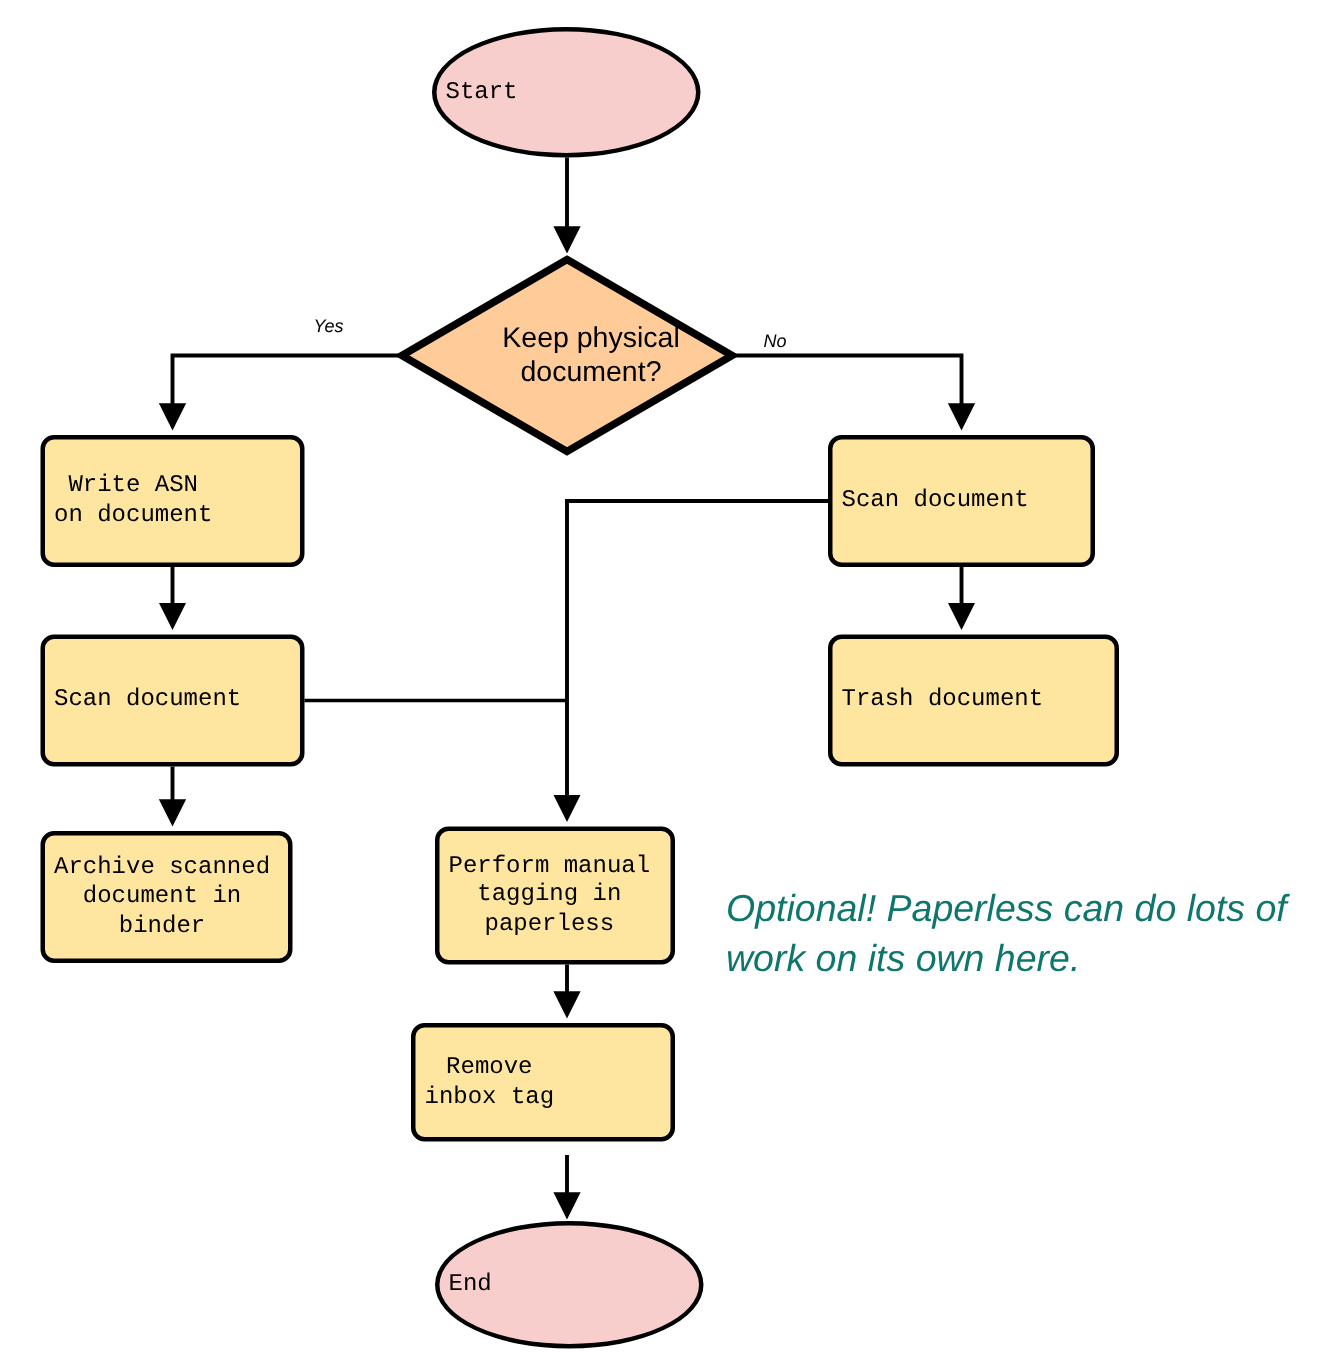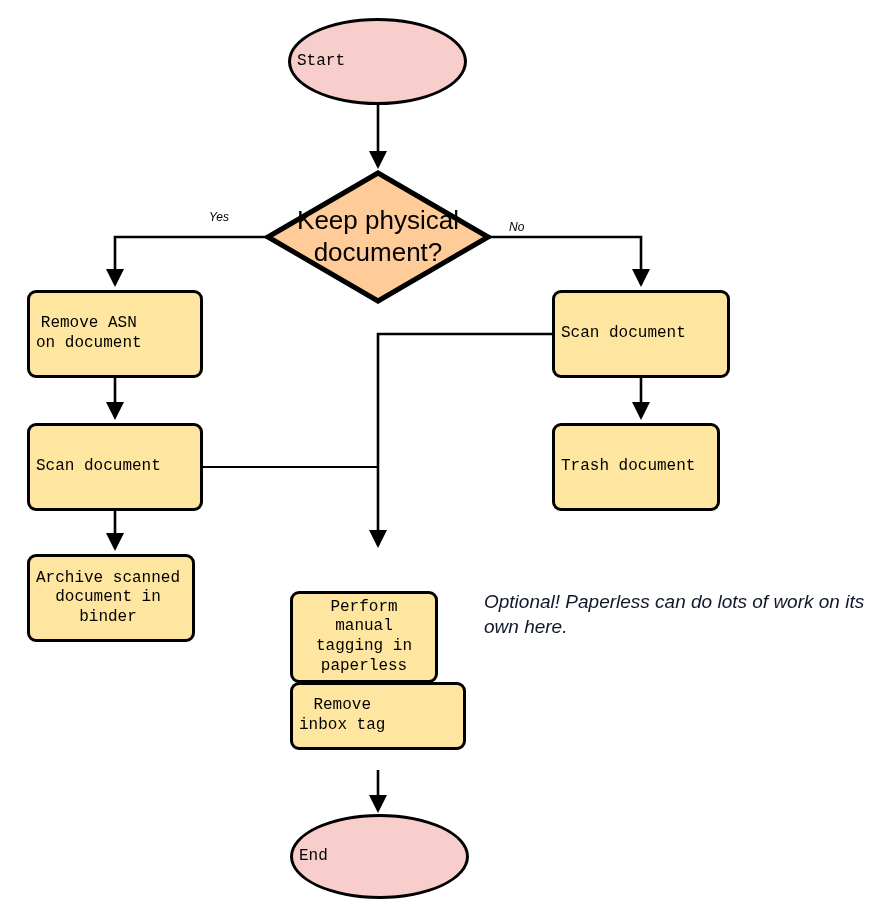--- a/index.html
+++ b/index.html
@@ -58,48 +58,48 @@
     position: absolute;
     z-index: 2;
   }
   .decision-wrap svg {
     position: absolute;
     left: 0;
     top: 0;
   }
   .decision-label {
     position: absolute;
-    left: 0;
+    left: 16px;
     top: 0;
     width: 100%;
     height: 100%;
     display: flex;
     align-items: center;
     justify-content: center;
     text-align: center;
-    font-size: 26px;
+    font-size: 19px;
     line-height: 1.22;
     color: #000000;
     white-space: pre-line;
   }
   .edge-label {
     position: absolute;
     font-size: 12px;
     color: #000000;
     background: transparent;
     z-index: 3;
     white-space: nowrap;
     font-style: italic;
   }
   .note {
     position: absolute;
     font-style: italic;
-    font-size: 19px;
+    font-size: 25px;
     line-height: 1.3;
-    color: #0f172a;
+    color: #0f766e;
     z-index: 3;
   }
 </style>
 </head>
 <body>
 
 <div id="canvas">
 
   <svg id="edge-layer" width="888" height="907" viewBox="0 0 888 907" xmlns="http://www.w3.org/2000/svg">
     <defs>
@@ -138,49 +138,49 @@
       <polygon points="113,3 223,67 113,131 3,67" fill="#ffcc99" stroke="#000000" stroke-width="5" stroke-linejoin="miter"></polygon>
     </svg>
     <div class="decision-label">Keep physical
 document?</div>
   </div>
 
   <div class="edge-label" style="left:209px; top:210px;">Yes</div>
   <div class="edge-label" style="left:509px; top:220px;">No</div>
 
   <div class="node process" style="left:27px; top:290px; width:176px; height:88px;">
-    <span class="node-label">Remove ASN
+    <span class="node-label">Write ASN
 on document</span>
   </div>
 
   <div class="node process" style="left:27px; top:423px; width:176px; height:88px;">
     <span class="node-label">Scan document</span>
   </div>
 
   <div class="node process" style="left:27px; top:554px; width:168px; height:88px;">
     <span class="node-label">Archive scanned
 document in
 binder</span>
   </div>
 
   <div class="node process" style="left:552px; top:290px; width:178px; height:88px;">
     <span class="node-label">Scan document</span>
   </div>
 
-  <div class="node process" style="left:552px; top:423px; width:168px; height:88px;">
+  <div class="node process" style="left:552px; top:423px; width:194px; height:88px;">
     <span class="node-label">Trash document</span>
   </div>
 
-  <div class="node process" style="left:290px; top:551px; width:148px; height:92px;margin-top:40px;">
+  <div class="node process" style="left:290px; top:551px; width:160px; height:92px;">
     <span class="node-label">Perform manual
 tagging in
 paperless</span>
   </div>
 
-  <div class="node process" style="left:290px; top:682px; width:176px; height:68px;">
+  <div class="node process" style="left:274px; top:682px; width:176px; height:79px;">
     <span class="node-label">Remove
 inbox tag</span>
   </div>
 
   <div class="node terminator" style="left:290px; top:814px; width:179px; height:85px;">
     <span class="node-label">End</span>
   </div>
 
   <div class="note" style="left:484px; top:590px; width:400px;">Optional! Paperless can do lots of work on its own here.</div>
 

